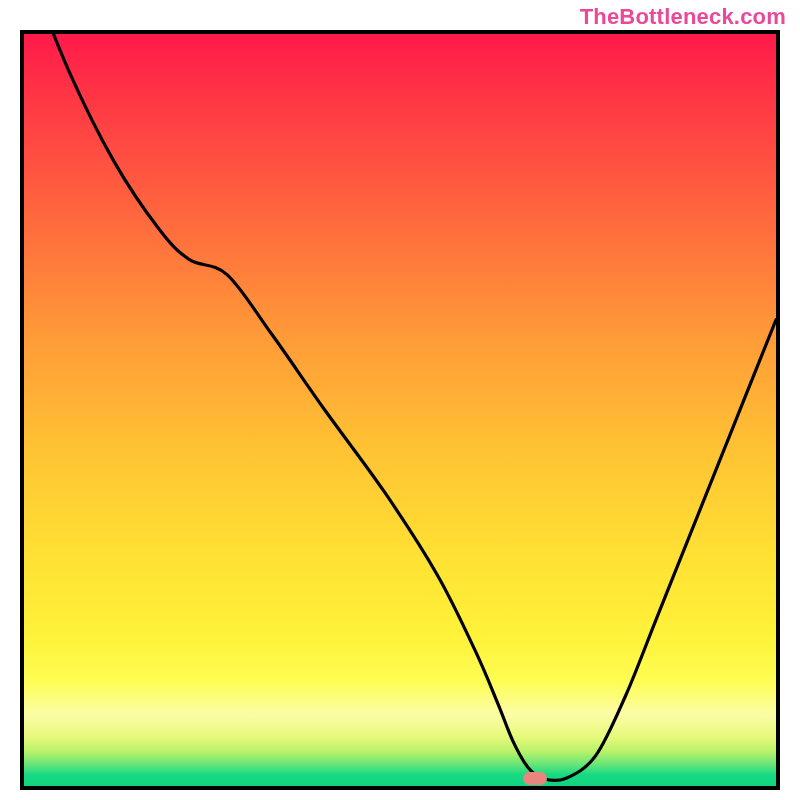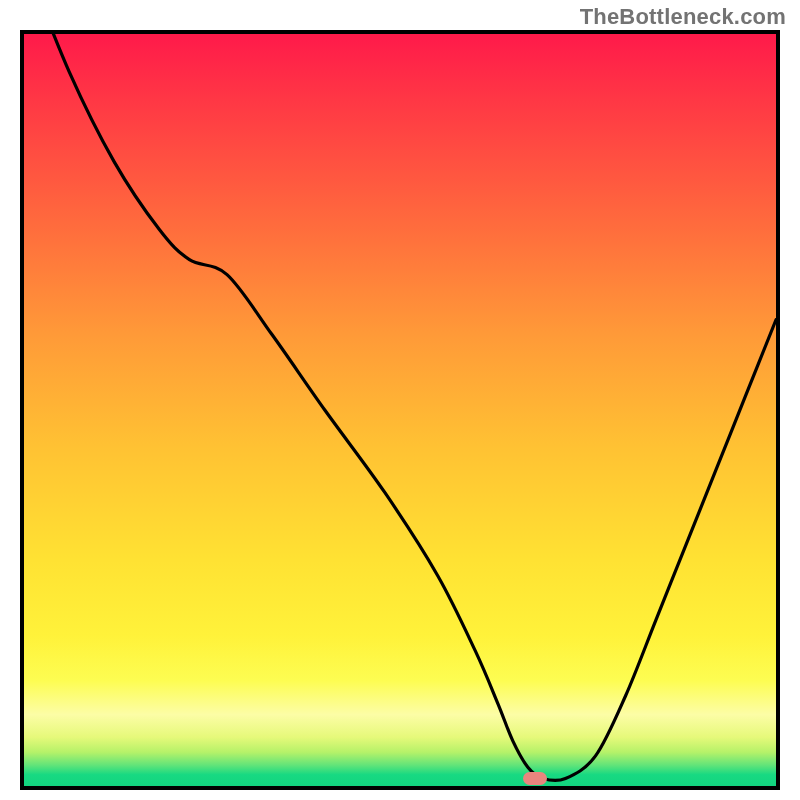--- a/index.html
+++ b/index.html
@@ -15,21 +15,21 @@
     position: relative;
     width: 800px;
     height: 800px;
   }
   .watermark {
     position: absolute;
     top: 4px;
     right: 14px;
     font-size: 22px;
     font-weight: 600;
-    color: #737373;
+    color: #ec4899;
     letter-spacing: 0.2px;
     user-select: none;
   }
   .plot-box {
     position: absolute;
     left: 20px;
     top: 30px;
     width: 760px;
     height: 760px;
   }

